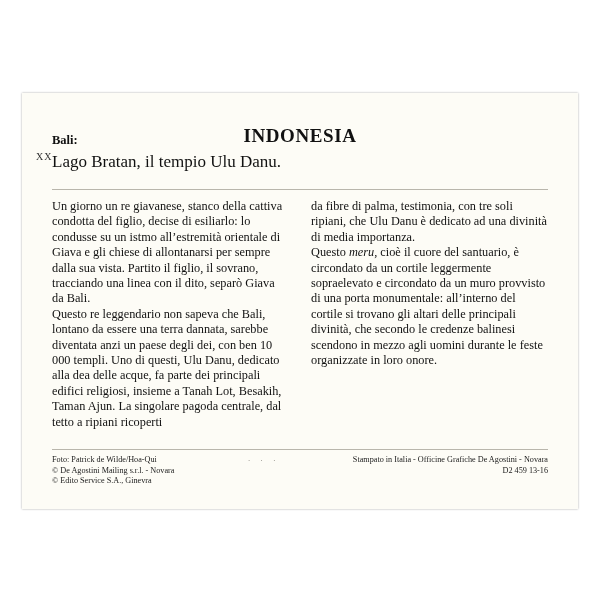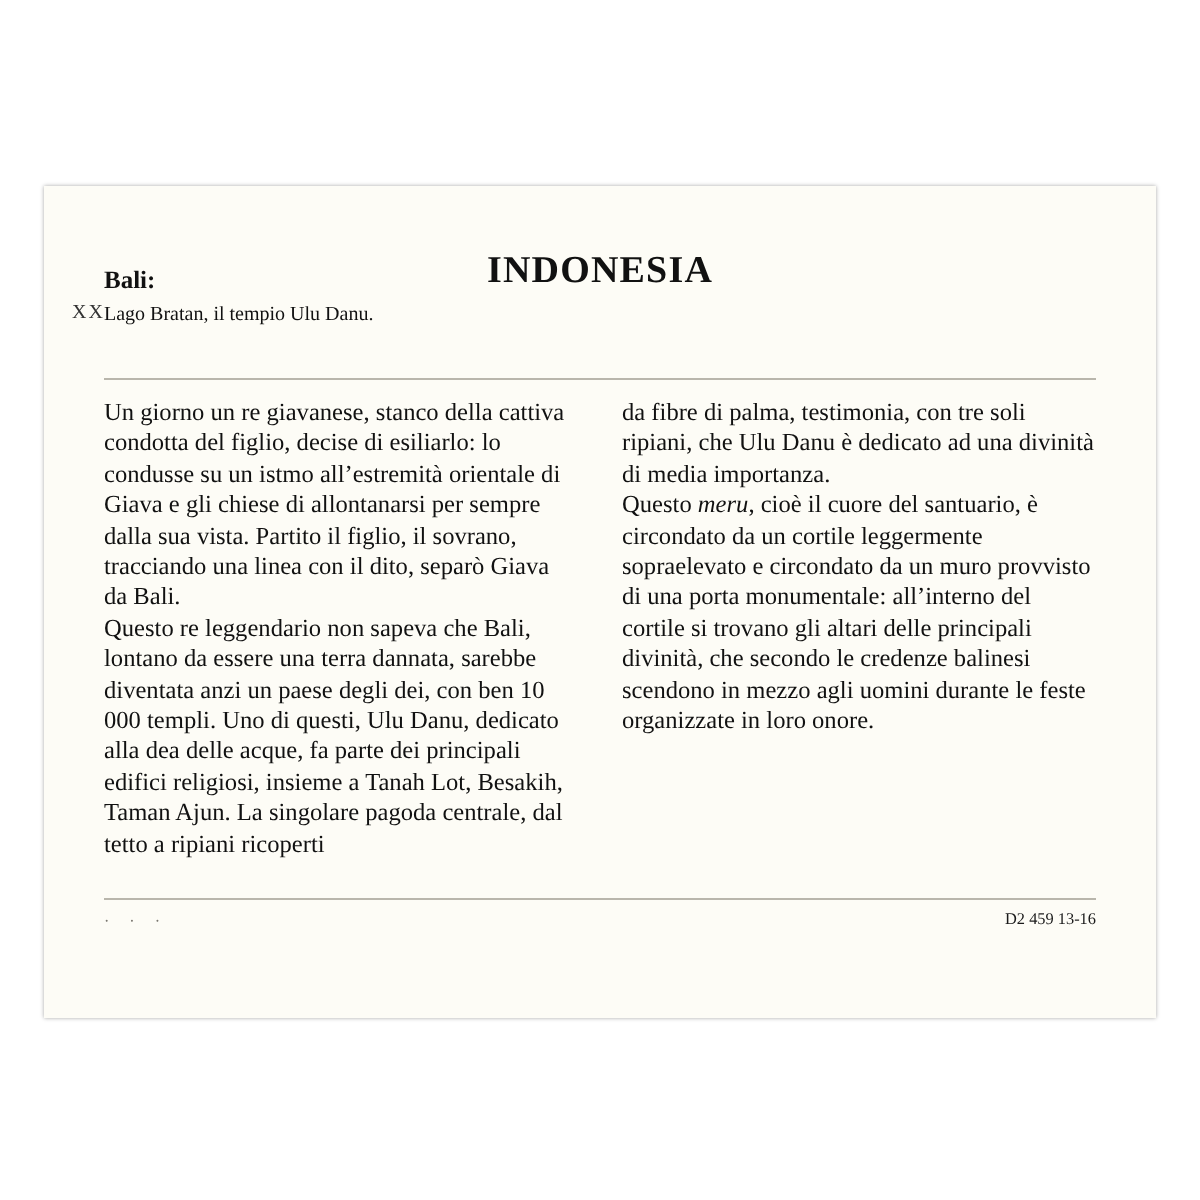--- a/index.html
+++ b/index.html
@@ -63,21 +63,21 @@
     top: 28px;
     width: 250px;
   }
   .caption-title {
     font-weight: bold;
     font-size: 12.5px;
     color: #111;
     margin-bottom: 4px;
   }
   .caption-text {
-    font-size: 10px;
+    font-size: 17px;
     color: #111;
   }
 
   
   .rule {
     border: none;
     border-top: 1px solid #b9b6ac;
     margin: 0;
   }
   #rule-top {
@@ -172,20 +172,26 @@
       </div>
       <div class="col">
         <p>da fibre di palma, testimonia, con tre soli ripiani, che Ulu Danu è dedicato ad una divinità di media importanza.</p>
         <p>Questo <span class="it">meru</span>, cioè il cuore del santuario, è circondato da un cortile leggermente sopraelevato e circondato da un muro provvisto di una porta monumentale: all’interno del cortile si trovano gli altari delle principali divinità, che secondo le credenze balinesi scendono in mezzo agli uomini durante le feste organizzate in loro onore.</p>
       </div>
     </div>
 
     <hr class="rule" id="rule-bottom">
 
     <div class="footer">
+      <div class="footer-left">
+        <div>Foto: Patrick de Wilde/Hoa-Qui</div>
+        <div>© De Agostini Mailing s.r.l. - Novara</div>
+        <div>© Edito Service S.A., Ginevra</div>
+      </div>
       <div class="footer-mid">· · ·</div>
       <div class="footer-right">
+        <div>Stampato in Italia - Officine Grafiche De Agostini - Novara</div>
         <div>D2 459 13-16</div>
       </div>
     </div>
 
   </div>
 </div>
 
 </body></html>

